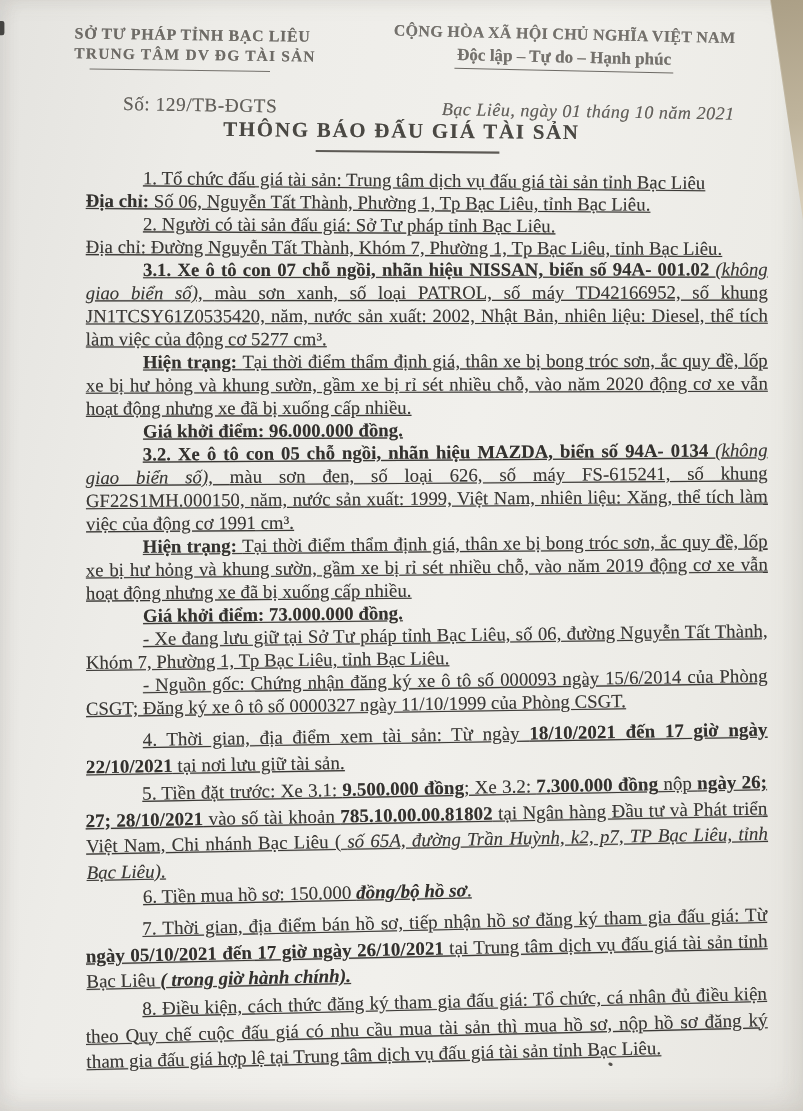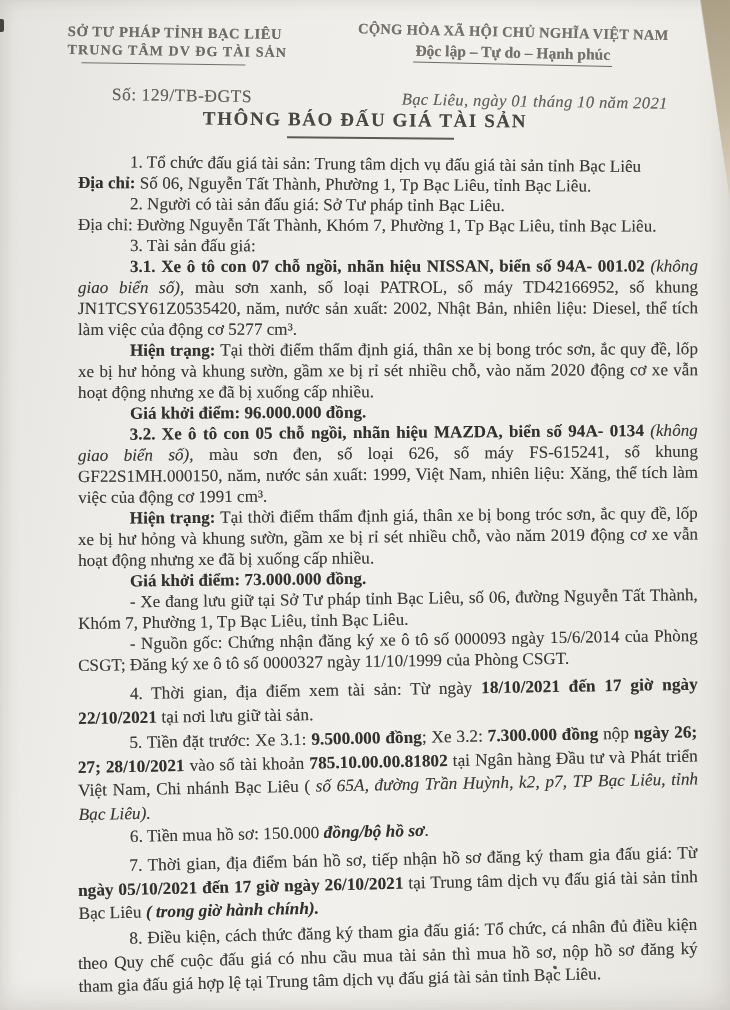--- a/index.html
+++ b/index.html
@@ -62,21 +62,21 @@
   .title{
     position:absolute;top:109px;left:0;width:100%;margin:0;
     text-align:center;font-size:19px;font-weight:bold;letter-spacing:1.6px;
     color:#4a4843;transform:rotate(.5deg);
   }
   .title-underline{
     position:absolute;top:137px;left:287px;width:167px;height:1.5px;
     background:#5d5a55;transform:rotate(.5deg);
   }
 
-  .body{position:absolute;top:151px;left:78px;width:620px;}
+  .body{position:absolute;top:151px;left:78px;width:620px;text-decoration:underline;}
   .body p{
     margin:0;text-align:justify;
     font-size:17px;line-height:21px;letter-spacing:.05px;
     text-indent:52px;transform-origin:left center;
   }
   .body p.flush{text-indent:0;}
   .body p.loose{line-height:23.5px;font-size:17.2px;}
   .body p b{color:#33312e;}
 </style>
 </head>
@@ -105,21 +105,20 @@
   </div>
 
   <h1 class="title">THÔNG BÁO ĐẤU GIÁ TÀI SẢN</h1>
   <div class="title-underline"></div>
 
   <main class="body">
       <p style="transform: rotate(0.5deg);"><span>1. Tổ chức đấu giá tài sản: Trung tâm dịch vụ đấu giá tài sản tỉnh Bạc Liêu</span></p>
       <p class="flush" style="transform: rotate(0.39deg);"><b><span>Địa chỉ:</span></b><span> Số 06, Nguyễn Tất Thành, Phường 1, Tp Bạc Liêu, tỉnh Bạc Liêu.</span></p>
       <p style="transform: rotate(0.28deg);"><span>2. Người có tài sản đấu giá: Sở Tư pháp tỉnh Bạc Liêu.</span></p>
       <p class="flush" style="transform: rotate(0.16deg);"><span>Địa chỉ: Đường Nguyễn Tất Thành, Khóm 7, Phường 1, Tp Bạc Liêu, tỉnh Bạc Liêu.</span></p>
-      <p style="transform: rotate(0.05deg);"><span>3. Tài sản đấu giá:</span></p>
       <p style="transform: rotate(-0.06deg);"><b><span>3.1. Xe ô tô con 07 chỗ ngồi, nhãn hiệu NISSAN, biển số 94A- 001.02 </span></b><i>(không giao biển số), </i><span>màu sơn xanh, số loại PATROL,  số máy TD42166952, số khung JN1TCSY61Z0535420, năm, nước sản xuất: 2002, Nhật Bản, nhiên liệu: Diesel, thể tích làm việc của động cơ 5277 cm³.</span></p>
       <p style="transform: rotate(-0.17deg);"><b><span>Hiện trạng: </span></b><span>Tại thời điểm thẩm định giá, thân xe bị bong tróc sơn, ắc quy đề, lốp xe bị hư hỏng và khung sườn, gầm xe bị rỉ sét nhiều chỗ, vào năm 2020 động cơ xe vẫn hoạt động nhưng xe đã bị xuống cấp nhiều.</span></p>
       <p style="transform: rotate(-0.28deg);"><b><span>Giá khởi điểm: 96.000.000 đồng.</span></b></p>
       <p style="transform: rotate(-0.4deg);"><b><span>3.2. Xe ô tô con 05 chỗ ngồi, nhãn hiệu MAZDA, biển số 94A- 0134 </span></b><i>(không giao biển số), </i><span>màu sơn đen, số loại 626,  số máy FS-615241, số khung GF22S1MH.000150, năm, nước sản xuất: 1999, Việt Nam, nhiên liệu: Xăng, thể tích làm việc của động cơ 1991 cm³.</span></p>
       <p style="transform: rotate(-0.51deg);"><b><span>Hiện trạng: </span></b><span>Tại thời điểm thẩm định giá, thân xe bị bong tróc sơn, ắc quy đề, lốp xe bị hư hỏng và khung sườn, gầm xe bị rỉ sét nhiều chỗ, vào năm 2019 động cơ xe vẫn hoạt động nhưng xe đã bị xuống cấp nhiều.</span></p>
       <p style="transform: rotate(-0.62deg);"><b><span>Giá khởi điểm: 73.000.000 đồng.</span></b></p>
       <p style="transform: rotate(-0.73deg);"><span>- Xe đang lưu giữ tại Sở Tư pháp tỉnh Bạc Liêu, số 06, đường Nguyễn Tất Thành, Khóm 7, Phường 1, Tp Bạc Liêu, tỉnh Bạc Liêu.</span></p>
       <p style="transform: rotate(-0.84deg);"><span>- Nguồn gốc: Chứng nhận đăng ký xe ô tô số 000093 ngày 15/6/2014 của Phòng CSGT; Đăng ký xe ô tô số 0000327 ngày 11/10/1999 của Phòng CSGT.</span></p>
       <p class="loose" style="margin-top: 7px; transform: rotate(-0.96deg);"><span>4. Thời gian, địa điểm xem tài sản: Từ ngày </span><b><span>18/10/2021 đến 17 giờ ngày 22/10/2021</span></b><span> tại nơi lưu giữ tài sản.</span></p>
       <p class="loose" style="margin-top: 2px; transform: rotate(-1.07deg);"><span>5. Tiền đặt trước: Xe 3.1: </span><b><span>9.500.000 đồng</span></b><span>; Xe 3.2: </span><b><span>7.300.000 đồng</span></b><span> nộp </span><b><span>ngày 26; 27; 28/10/2021</span></b><span> vào số tài khoản </span><b><span>785.10.00.00.81802</span></b><span> tại Ngân hàng Đầu tư và Phát triển Việt Nam, Chi nhánh Bạc Liêu ( </span><i>số 65A, đường Trần Huỳnh, k2, p7, TP Bạc Liêu, tỉnh Bạc Liêu).</i></p>

